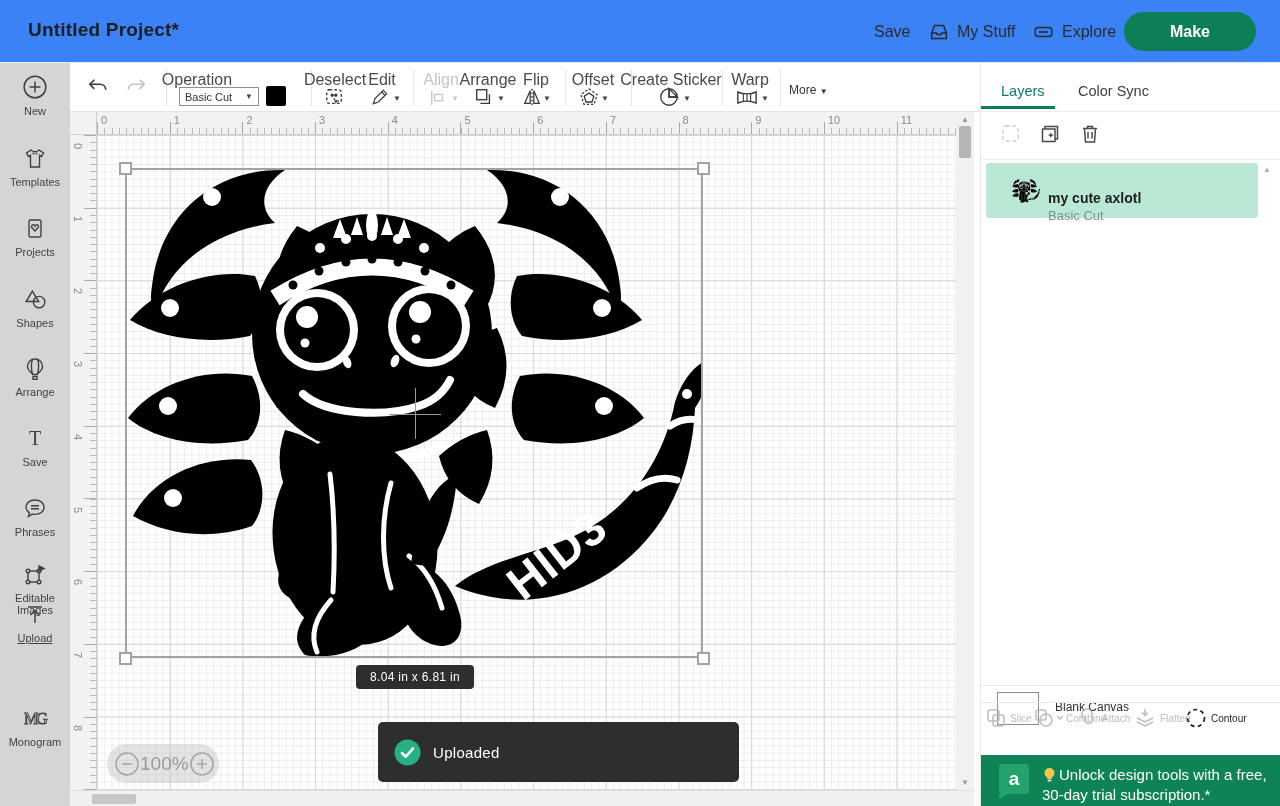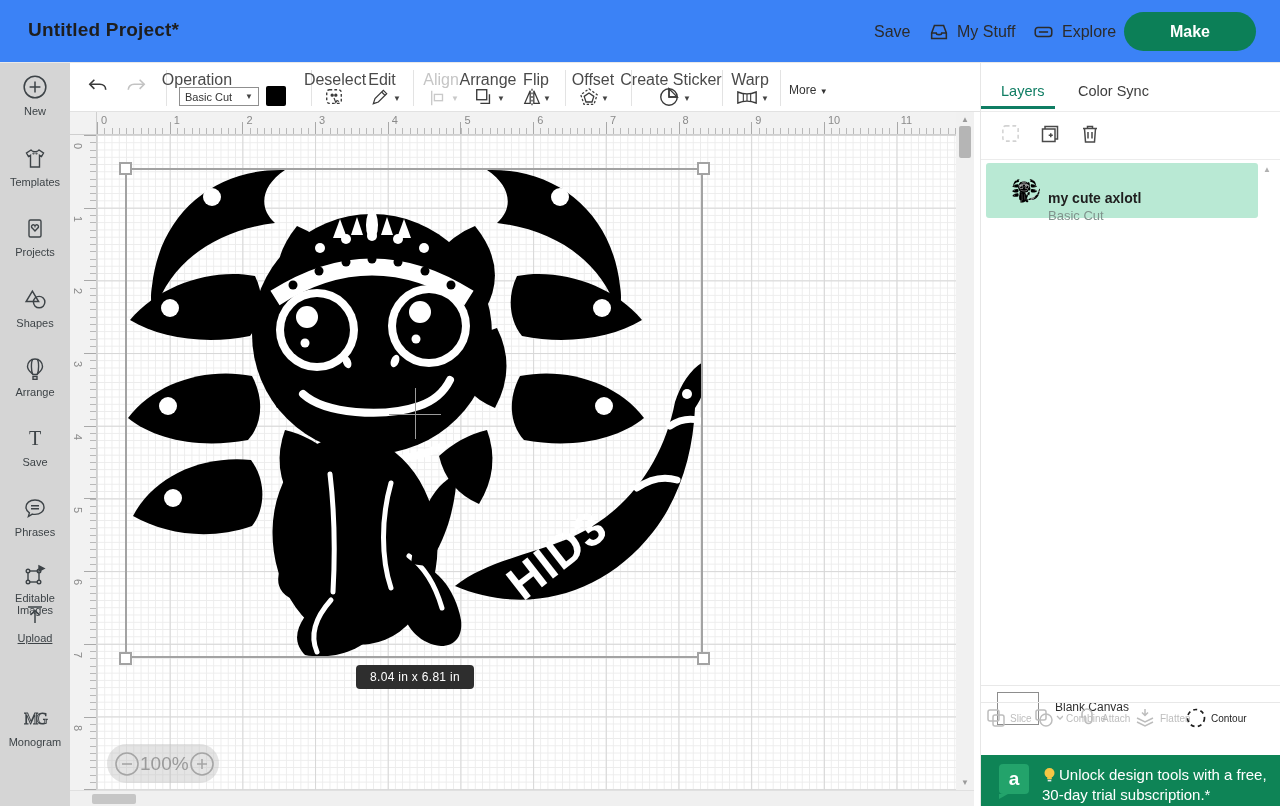--- a/index.html
+++ b/index.html
@@ -495,20 +495,29 @@
     </span>
     <span class="zoom-val">100%</span>
     <span style="cursor:pointer;">
       <svg width="26" height="26" viewBox="0 0 26 26" fill="none" stroke="#a5a5a5" stroke-width="1.6">
           <circle cx="13" cy="13" r="11"></circle>
           <path d="M8 13 H18 M13 8 V18"></path>
         </svg>
     </span>
   </div>
 
+  <div class="abs toast" style="background: rgb(46, 46, 46);">
+    <span>
+      <svg width="27" height="27" viewBox="0 0 27 27">
+          <circle cx="13.5" cy="13.5" r="13" class="toast-check-fill" fill="#25b183"></circle>
+          <path d="M8 14 L11.8 17.7 L19 9.5" fill="none" stroke="#fff" stroke-width="2.6" stroke-linecap="round" stroke-linejoin="round"></path>
+        </svg>
+    </span>
+    <span class="toast-text">Uploaded</span>
+  </div>
 
   <div class="abs vscroll">
     <span class="scroll-arrow" style="top:3px;">▲</span>
     <div class="thumb"></div>
     <span class="scroll-arrow" style="bottom:3px;">▼</span>
   </div>
   <div class="abs hscroll">
     <div class="thumb"></div>
   </div>
 

